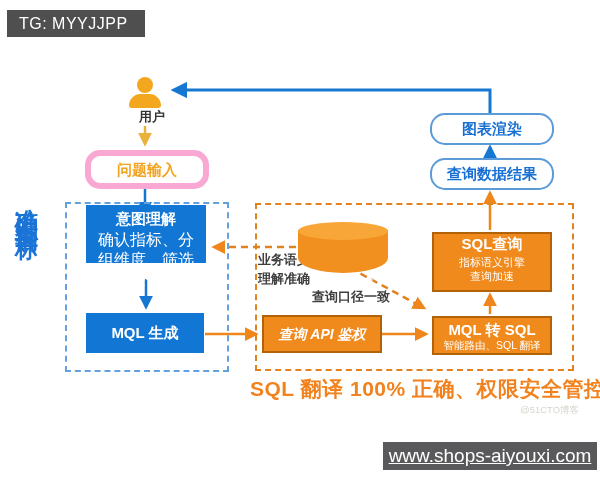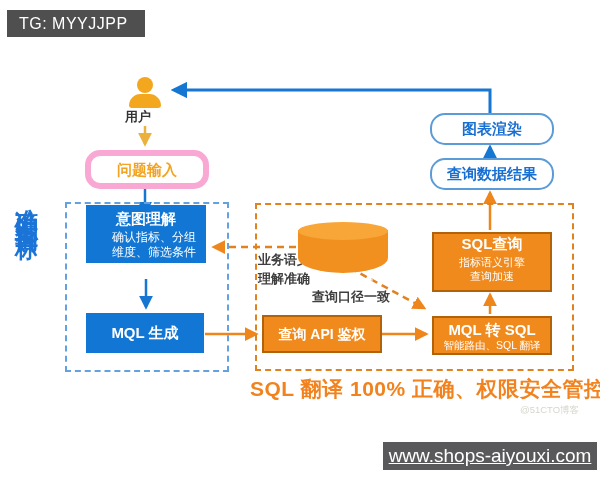--- a/index.html
+++ b/index.html
@@ -11,56 +11,56 @@
   .abs{position:absolute;}
   .preline{white-space:pre-line;margin-top:40px;}
 
   
   .tg-box{left:7px;top:10px;width:126px;height:27px;background:#4f4f4f;color:#fff;
     font-size:16px;line-height:27px;padding-left:12px;letter-spacing:.5px;}
 
   
   .user-head{left:137px;top:77px;width:16px;height:16px;border-radius:50%;background:#f2a71f;}
   .user-body{left:129px;top:94px;width:32px;height:14px;border-radius:14px 14px 3px 3px;background:#f2a71f;}
-  .user-label{left:125px;top:108px;width:40px;text-align:left;font-size:13px;font-weight:bold;color:#333;}
+  .user-label{left:125px;top:108px;width:40px;text-align:right;font-size:13px;font-weight:bold;color:#333;}
 
   
   .q-input{left:85px;top:150px;width:112px;height:27px;background:#fff;border:6px solid #f9a8d4;
     border-radius:15px;color:#f2a421;font-weight:bold;font-size:15px;line-height:27px;text-align:center;}
 
   
   .blue-dash{left:65px;top:202px;width:160px;height:166px;border:2px dashed #63a1e0;}
   .orange-dash{left:255px;top:203px;width:315px;height:164px;border:2px dashed #e2821f;}
 
   
   .blue-box{background:#1277d4;color:#fff;text-align:center;}
   .intent{left:86px;top:205px;width:120px;height:58px;}
   .intent .t{font-size:15px;font-weight:bold;margin-top:5px;}
-  .intent .s{font-size:12px;line-height:1.25;padding:1px 10px 0;margin-left:16px;}
+  .intent .s{font-size:16px;line-height:1.25;padding:1px 10px 0;}
   .mql-gen{left:86px;top:313px;width:118px;height:40px;font-size:15px;font-weight:bold;line-height:40px;}
 
   
   .v-caption{left:12px;top:190px;height:210px;writing-mode:vertical-lr;text-orientation:upright;
     color:#1b74d6;font-weight:bold;font-size:23px;letter-spacing:4px;}
 
   
   .note{font-size:13px;color:#3f3f3f;font-weight:600;line-height:1.45;}
   .semantic-note{left:258px;top:211px;width:72px;}
   .caliber-note{left:312px;top:288px;width:100px;}
 
   
   .cyl-top{left:298px;top:222px;width:90px;height:18px;border-radius:50%;background:#f8a637;}
   .cyl-body{left:298px;top:230px;width:90px;height:43px;background:#f1901e;
     border-radius:0 0 45px 45px / 0 0 15px 15px;}
   .cyl-label{left:298px;top:237px;width:90px;text-align:center;color:#fff;font-weight:bold;
     font-size:14px;line-height:1.2;}
 
   
   .orange-box{background:#f08a1d;border:2px solid #b26209;color:#fff;text-align:center;}
-  .api-auth{left:262px;top:315px;width:116px;height:34px;font-size:14px;font-weight:bold;line-height:34px;}
+  .api-auth{left:262px;top:315px;width:116px;height:34px;font-size:14px;font-weight:bold;line-height:34px;font-style:italic;}
   .mql2sql{left:432px;top:316px;width:116px;height:35px;}
   .mql2sql .t{font-size:15px;font-weight:bold;margin-top:3px;}
   .mql2sql .s{font-size:10.5px;margin-top:-1px;}
   .sql-query{left:432px;top:232px;width:116px;height:56px;}
   .sql-query .t{font-size:15px;font-weight:bold;margin-top:1px;}
   .sql-query .s{font-size:11px;line-height:1.3;margin-top:1px;}
 
   
   .blue-pill{background:#fff;border:2px solid #5b9bd8;border-radius:15px;color:#186fd2;
     font-weight:bold;font-size:15px;text-align:center;line-height:28px;}

